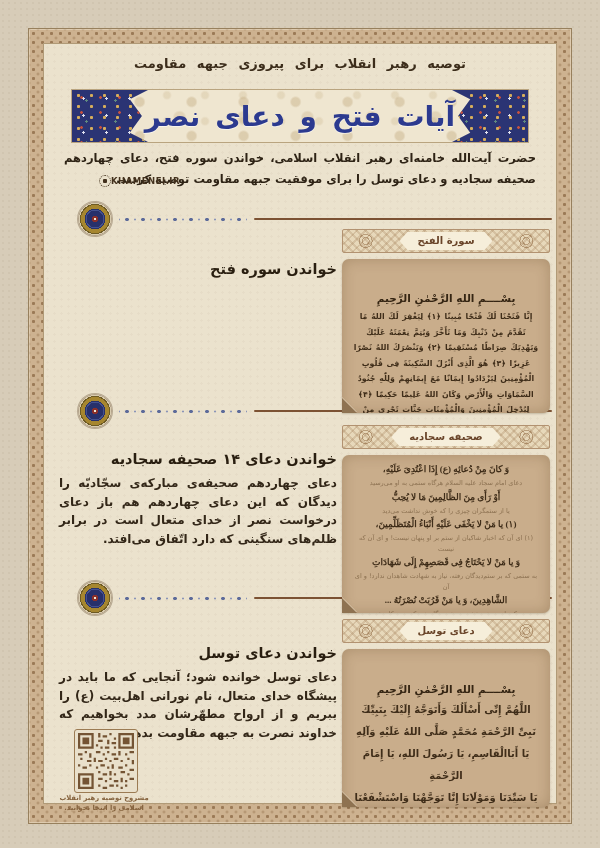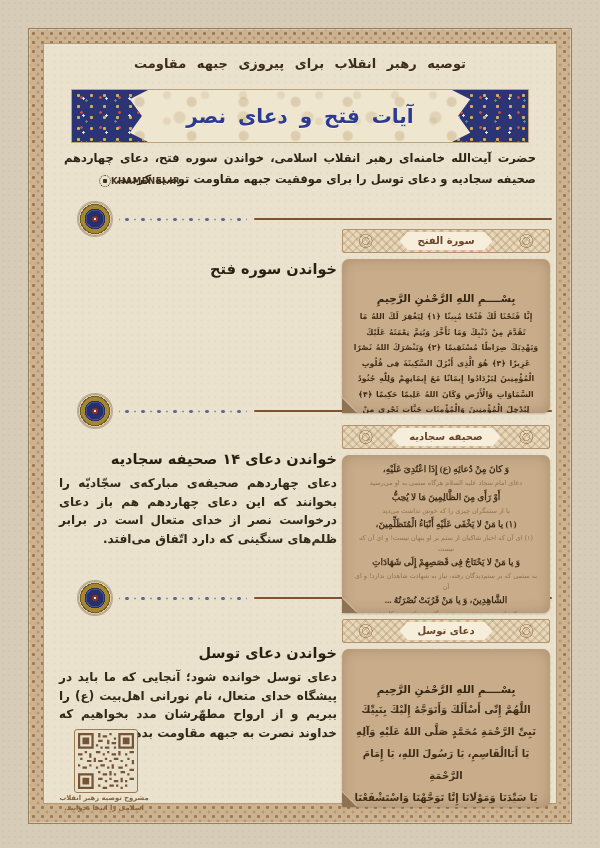--- a/index.html
+++ b/index.html
@@ -34,21 +34,21 @@
         background-size:52px 34px,64px 42px,38px 26px;overflow:hidden;}
   .band-end{position:absolute;top:0;bottom:0;width:76px;background:#2b3474;z-index:1;
         background-image:
           radial-gradient(circle, rgba(224,180,90,.95) 1.3px, transparent 1.8px),
           radial-gradient(circle, rgba(205,82,60,.95) 1.1px, transparent 1.6px),
           radial-gradient(circle, rgba(245,245,255,.9) 1px, transparent 1.4px),
           radial-gradient(circle, rgba(110,160,130,.8) 1px, transparent 1.4px);
         background-size:13px 11px,19px 15px,23px 17px,29px 21px;}
   .band-end.left{left:0;clip-path:polygon(0 0,100% 0,76% 18%,92% 50%,76% 82%,100% 100%,0 100%);}
   .band-end.right{right:0;clip-path:polygon(100% 0,0 0,24% 18%,8% 50%,24% 82%,0 100%,100% 100%);}
-  .title-text{position:relative;z-index:2;font-size:20px;font-weight:bold;color:#2c3a8f;
+  .title-text{position:relative;z-index:2;font-size:28px;font-weight:bold;color:#2c3a8f;
         word-spacing:5px;text-shadow:0 1px 0 rgba(255,255,255,.55);}
 
   .intro{position:absolute;top:104px;left:20px;right:20px;margin:0;
         font-size:11.5px;font-weight:bold;line-height:21px;color:#2e2315;
         text-align:justify;text-align-last:right;}
   .logo{position:absolute;top:131px;left:55px;display:flex;align-items:center;gap:0;direction:ltr;}
   .logo-emblem{width:10px;height:10px;border-radius:50%;border:1px dotted #43311d;
         background:radial-gradient(circle,#43311d 0 2px,transparent 2.5px);}
   .logo-text{font-size:8.5px;font-weight:bold;color:#43311d;letter-spacing:.5px;}
 
@@ -162,21 +162,21 @@
           <span>وَیَنْصُرَكَ اللهُ نَصْرًا عَزِیزًا ﴿۳﴾ هُوَ الَّذِی أَنْزَلَ السَّكِینَةَ فِی قُلُوبِ</span>
           <span>الْمُؤْمِنِینَ لِیَزْدَادُوا إِیمَانًا مَعَ إِیمَانِهِمْ وَلِلّٰهِ جُنُودُ السَّمَاوَاتِ</span>
           <span>وَالْأَرْضِ وَكَانَ اللهُ عَلِیمًا حَكِیمًا ﴿۴﴾ لِیُدْخِلَ الْمُؤْمِنِینَ وَالْمُؤْمِنَاتِ</span>
           <span>جَنَّاتٍ تَجْرِی مِنْ تَحْتِهَا الْأَنْهَارُ خَالِدِینَ فِیهَا وَ...</span>
         </p>
       </div>
     </div>
 
     <div class="text-col t2">
       <h2 class="sec-head">خواندن دعای ۱۴ صحیفه سجادیه</h2>
-      <p class="sec-body">دعای چهاردهم صحیفه‌ی مبارکه‌ی سجّادیّه را بخوانند که این دعای چهاردهم هم باز دعای درخواست نصر از خدای متعال است در برابر ظلم‌های سنگینی که دارد اتّفاق می‌افتد.</p>
+      <p class="sec-body">دعای چهاردهم صحیفه‌ی مبارکه‌ی سجّادیّه را دیدگان که این دعای چهاردهم هم باز دعای درخواست نصر از خدای متعال است در برابر ظلم‌های سنگینی که دارد اتّفاق می‌افتد.</p>
     </div>
 
     <div class="box-col b2">
       <div class="box-header">
         <span class="box-title">صحیفه سجادیه</span>
       </div>
       <div class="box-body h2">
         <div class="ar2">وَ كانَ مِنْ دُعائِهِ (ع) إِذَا اعْتُدِیَ عَلَیْهِ،</div>
         <div class="fa-small">دعای امام سجاد علیه السلام هرگاه ستمی به او می‌رسید</div>
         <div class="ar2">أَوْ رَأَى مِنَ الظَّالِمِینَ مَا لا یُحِبُّ</div>

